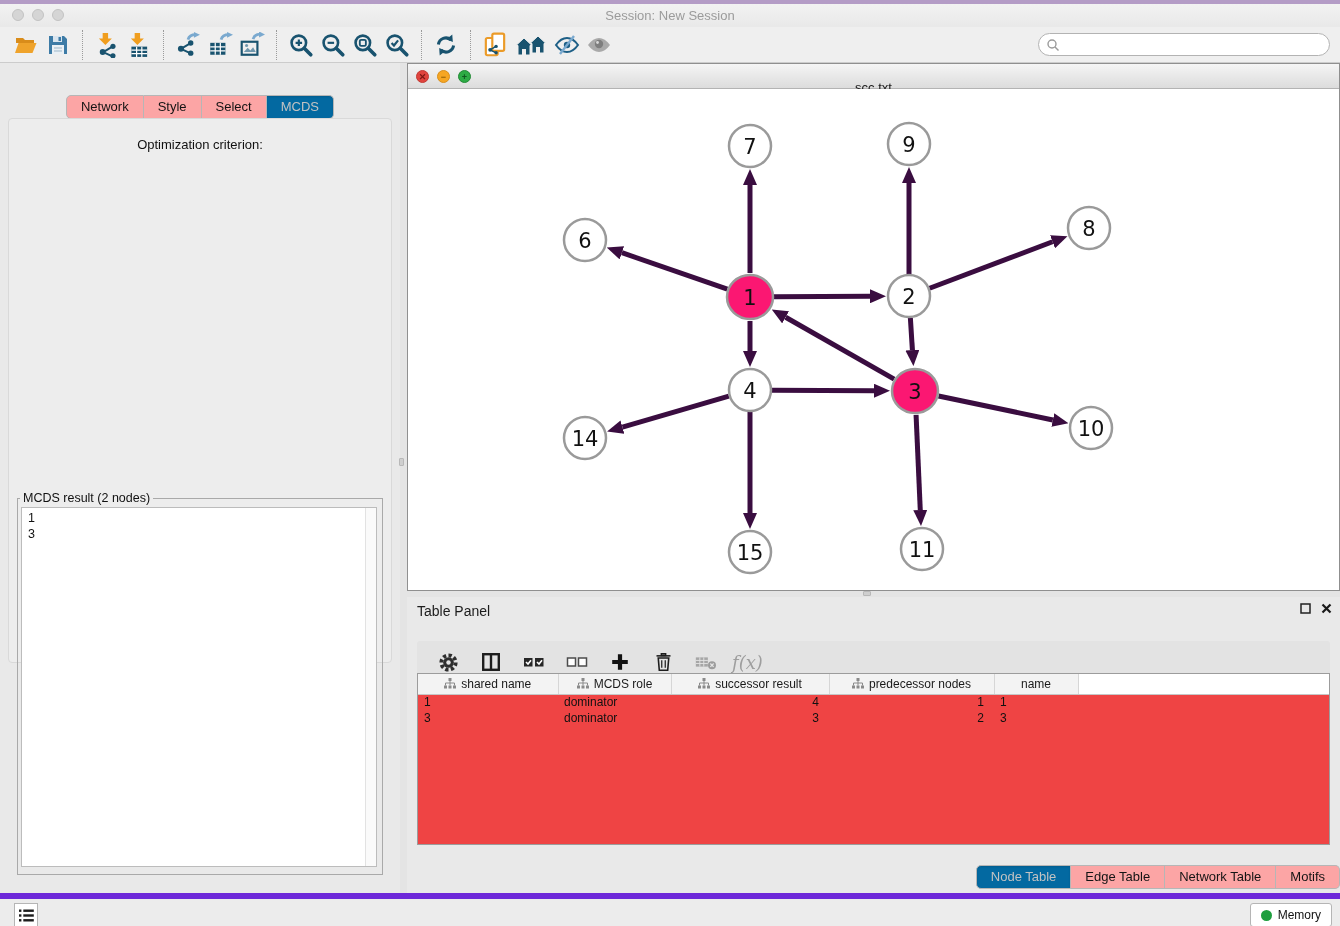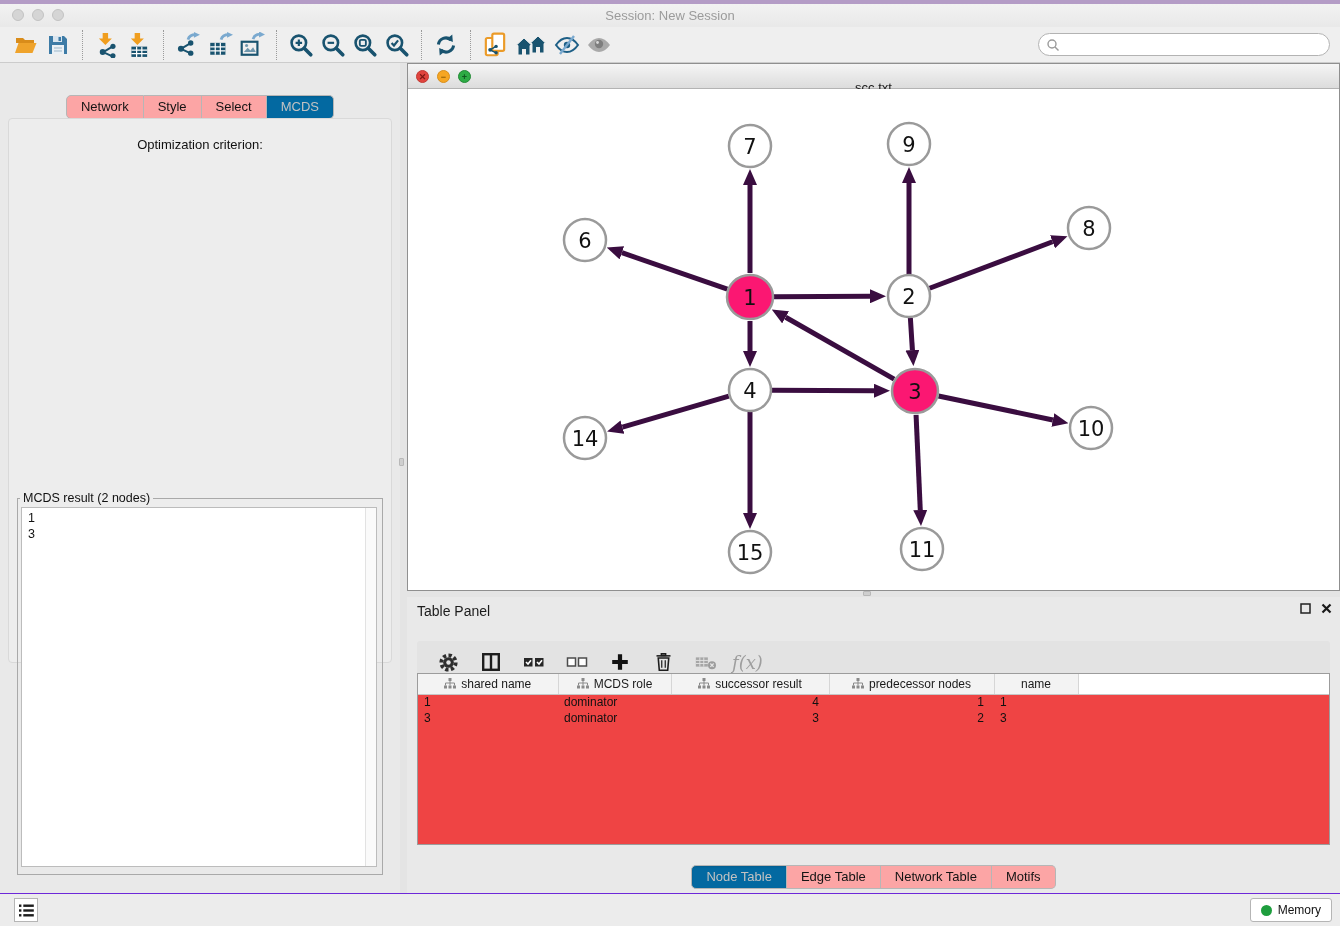--- a/index.html
+++ b/index.html
@@ -67,24 +67,24 @@
   #tp-toolbar { left:10px; top:44px; width:913px; height:42px; background:#e3e3e3; border-radius:3px; display:flex; align-items:center; gap:9px; padding-left:14px; }
   .tp-btn { width:34px; height:34px; display:flex; align-items:center; justify-content:center; }
   #fx-label { font-size:18px; font-style:italic; color:#9e9e9e; font-family:"DejaVu Serif", serif; }
   #data-table-wrap { left:10px; top:76px; width:913px; height:172px; background:#ef4444; border:1px solid #9c9c9c; overflow:hidden; }
   table.dt { border-collapse:collapse; font-size:12px; table-layout:fixed; width:100%; }
   .dt th { background:#f3f3f3; border-right:1px solid #d6d6d6; border-bottom:1px solid #c6c6c6; font-weight:normal; height:20px; color:#1a1a1a; }
   .dt th.filler { background:#fff; border-right:none; }
   .dt th .hwrap { display:flex; align-items:center; justify-content:center; gap:5px; }
   .dt td { height:16px; padding:0 6px; color:#111; overflow:hidden; white-space:nowrap; }
   .dt td.num { text-align:right; padding-right:10px; }
-  #tp-tabs-row { left:0; top:268px; width:100%; display:flex; justify-content:center; }
-
-  
-  #statusbar { left:0; top:893px; width:1340px; height:33px; background:#ececec; border-top:1px solid #6d28d9; }
+  #tp-tabs-row { left:0; top:268px; width:100%; display:flex; justify-content:flex-end; }
+
+  
+  #statusbar { left:0; top:893px; width:1340px; height:33px; background:#ececec; border-top:6px solid #6d28d9; }
   #list-btn { left:14px; top:4px; width:24px; height:24px; background:#fff; border:1px solid #b5b5b5; display:flex; align-items:center; justify-content:center; }
   #memory-btn { right:8px; top:4px; height:24px; background:#fff; border:1px solid #b5b5b5; border-radius:3px; display:flex; align-items:center; gap:6px; padding:0 10px; font-size:12px; color:#111; }
   #memory-dot { width:11px; height:11px; border-radius:50%; background:#1e9e3e; }
   svg { display:block; }
 </style>
 </head>
 <body>
 
 <div id="top-strip" class="abs"></div>
 <div id="titlebar" class="abs">

